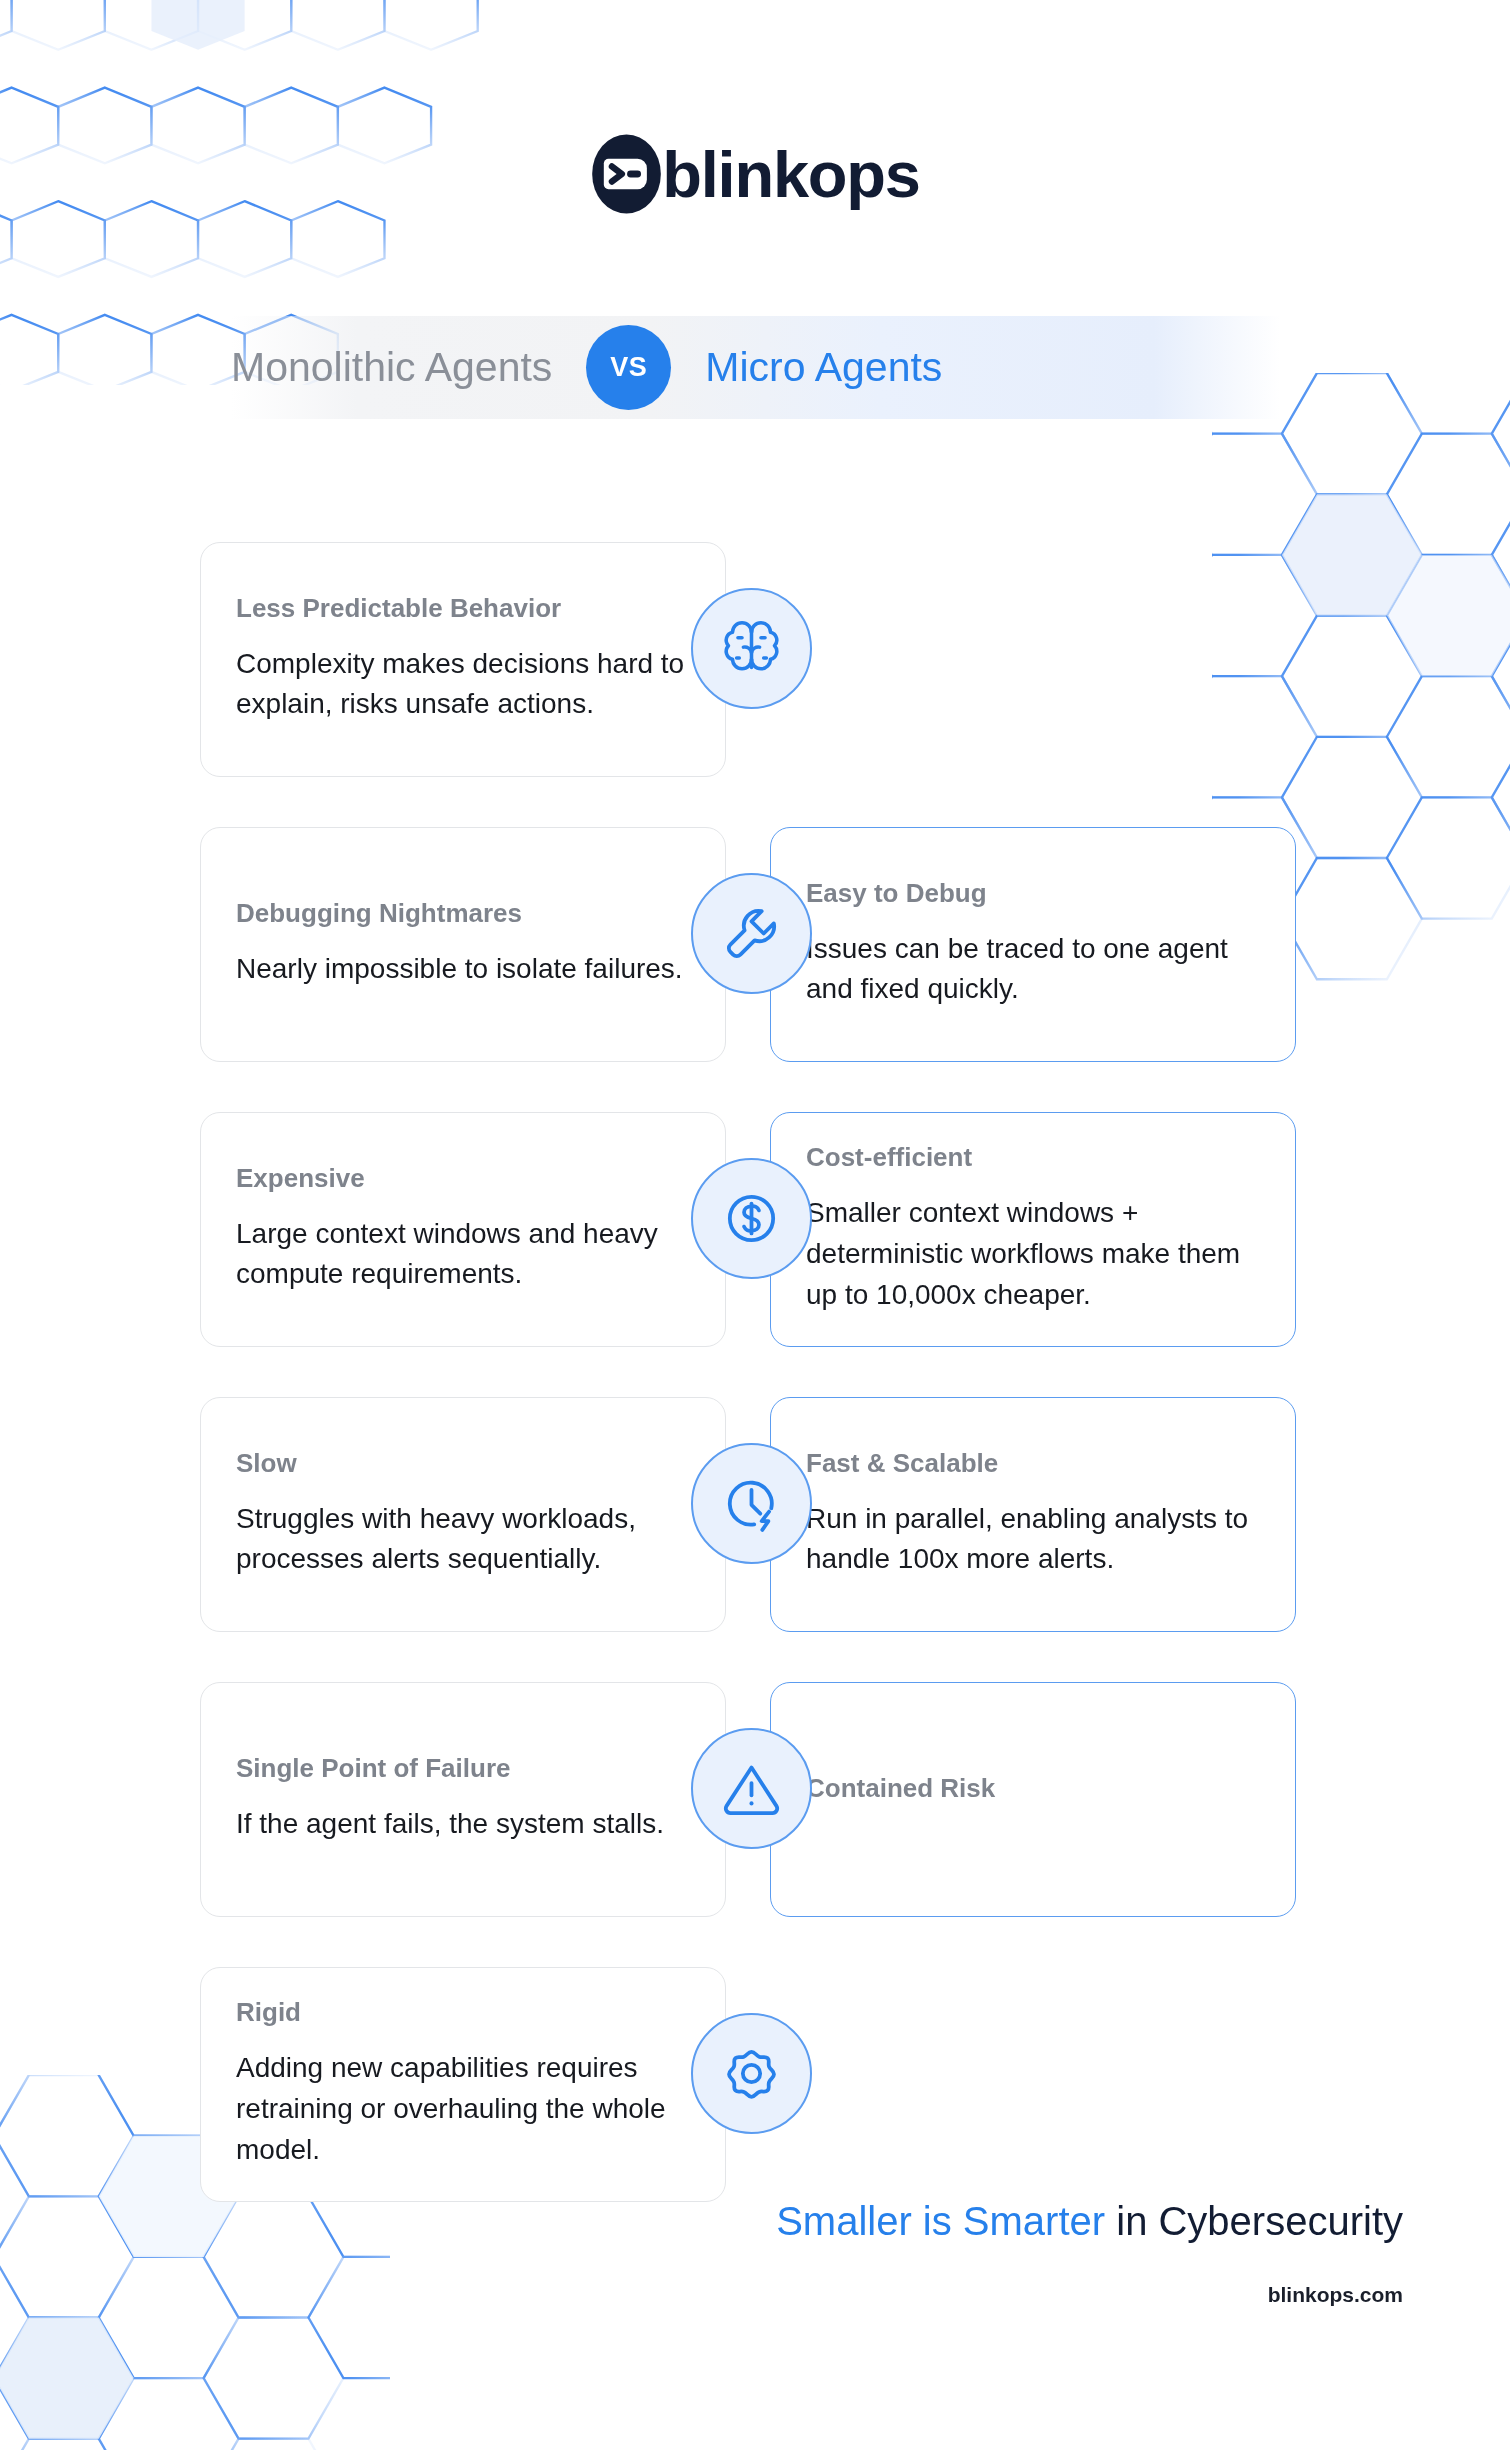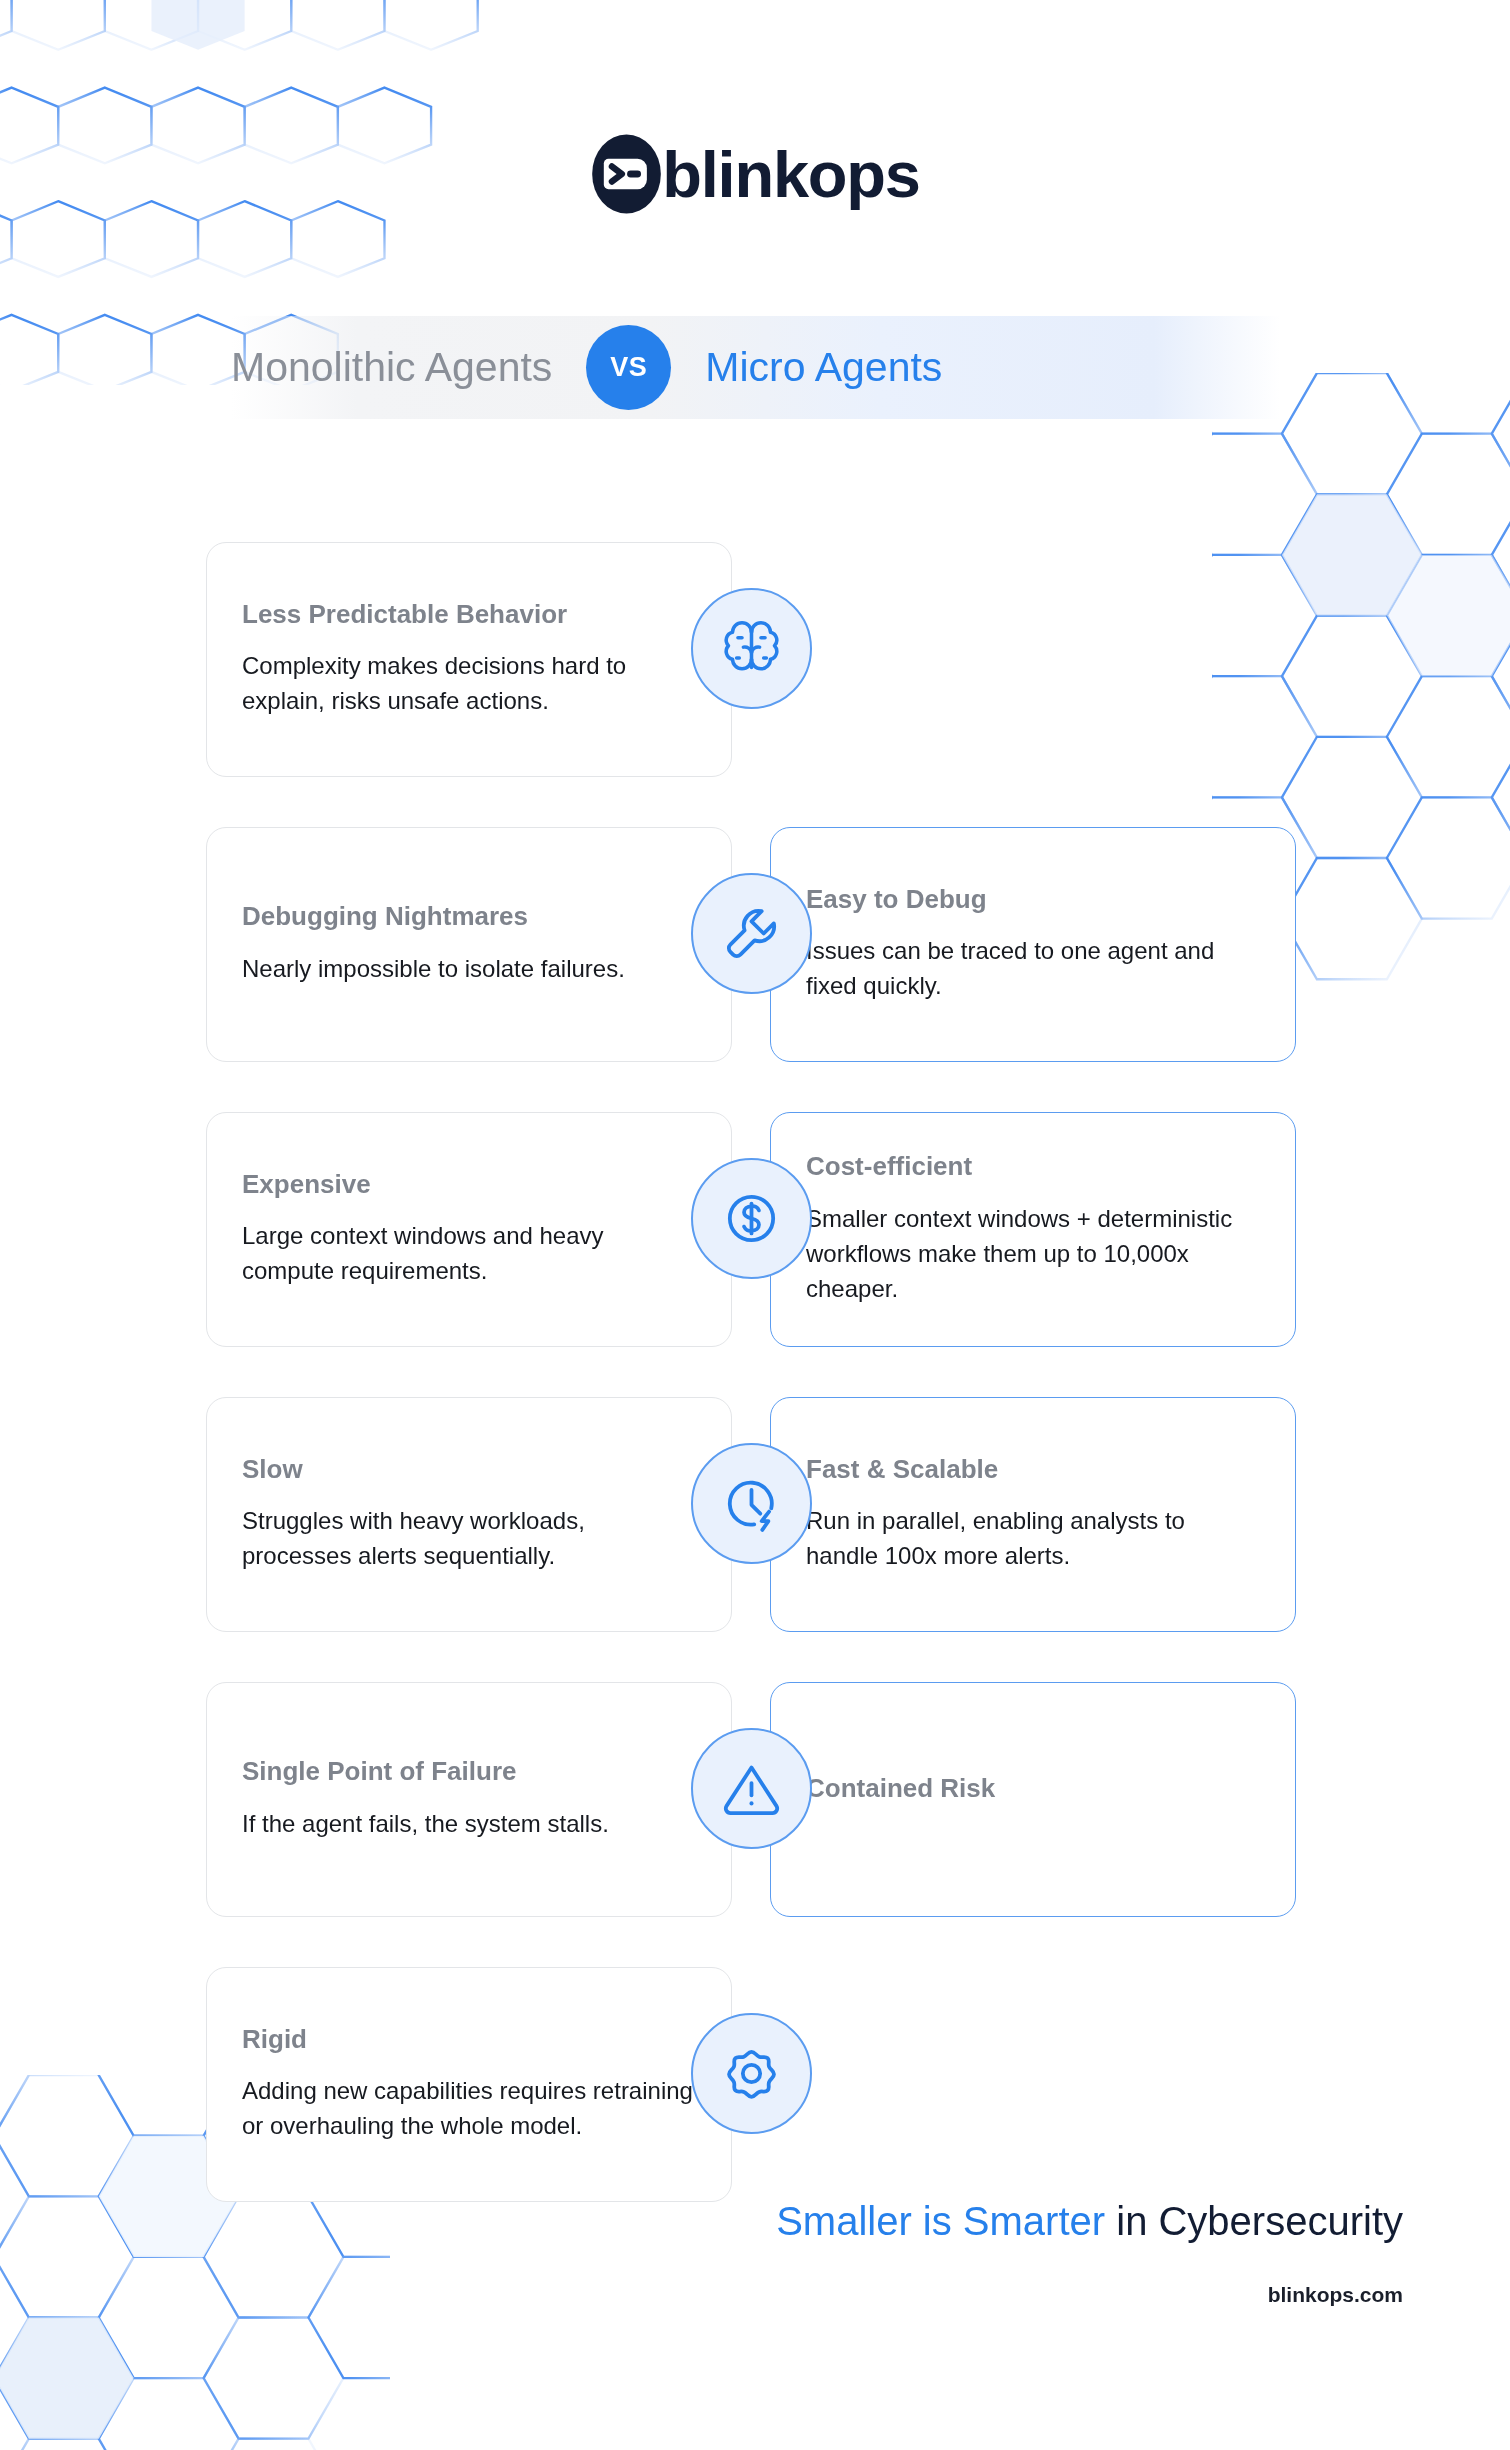--- a/index.html
+++ b/index.html
@@ -100,38 +100,38 @@
     top:5.8px;
     height:235px;
     border-radius:20px;
     background:#ffffff;
     padding:34px 35px;
     display:flex;
     flex-direction:column;
     justify-content:center;
   }
   .card-left {
-    left:206px;
+    left:200px;
     width:526px;
     border:1.7px solid #E3E5E8;
   }
   .card-right {
     left:770px;
     width:526px;
     border:1.7px solid #5B9CF0;
   }
   .card-title {
     font-size:26px;
     font-weight:bold;
     color:#7E838C;
     line-height:1.15;
     margin-bottom:20px;
   }
   .card-body {
-    font-size:24px;
+    font-size:28px;
     font-weight:normal;
     color:#171A20;
     line-height:1.45;
   }
 
   .icon-bubble {
     position:absolute;
     left:691px;
     top:52px;
     width:121px; height:121px;

